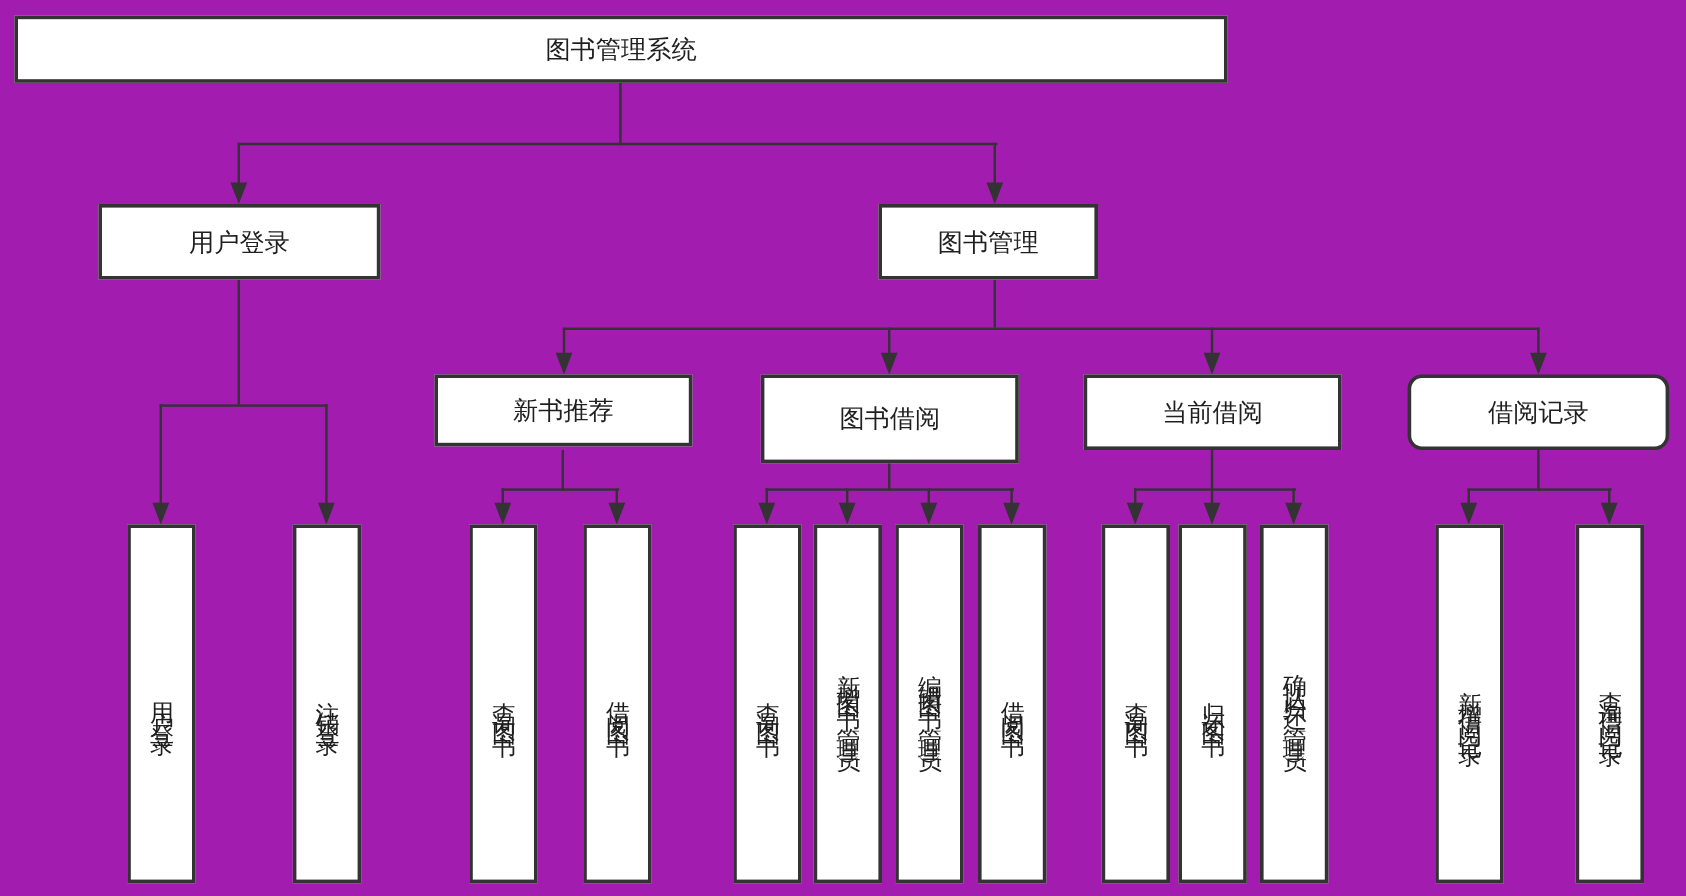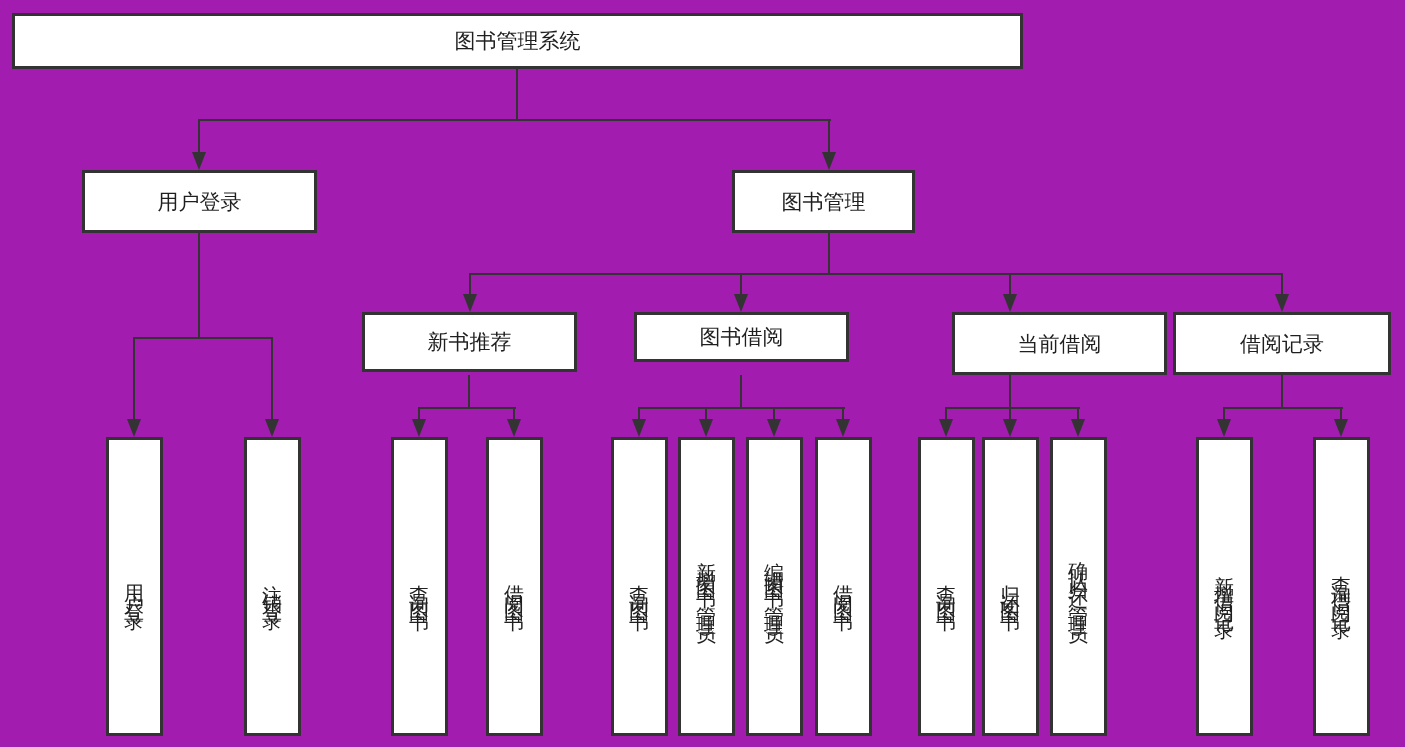--- a/index.html
+++ b/index.html
@@ -64,29 +64,29 @@
   </div>
 
   <div class="box" style="left:713px; top:170px; width:183px; height:63px;margin-left:19px;">
     <span>图书管理</span>
   </div>
 
   <div class="box" style="left:362px; top:312px; width:215px; height:60px;">
     <span>新书推荐</span>
   </div>
 
-  <div class="box" style="left:634px; top:312px; width:215px; height:50px;">
+  <div class="box" style="left:634px; top:312px; width:215px; height:74px;">
     <span>图书借阅</span>
   </div>
 
-  <div class="box" style="left:952px; top:312px; width:215px; height:63px;">
+  <div class="box" style="left:903px; top:312px; width:215px; height:63px;">
     <span>当前借阅</span>
   </div>
 
-  <div class="box" style="left:1173px; top:312px; width:218px; height:63px;">
+  <div class="box" style="left:1173px; top:312px; width:218px; height:63px;border-radius:12px;">
     <span>借阅记录</span>
   </div>
 
   <div class="box leaf" style="left:106px; top:437px; width:57px; height:299px;">
     <span class="vtext">用户登录</span>
   </div>
 
   <div class="box leaf" style="left:244px; top:437px; width:57px; height:299px;">
     <span class="vtext">注销登录</span>
   </div>

